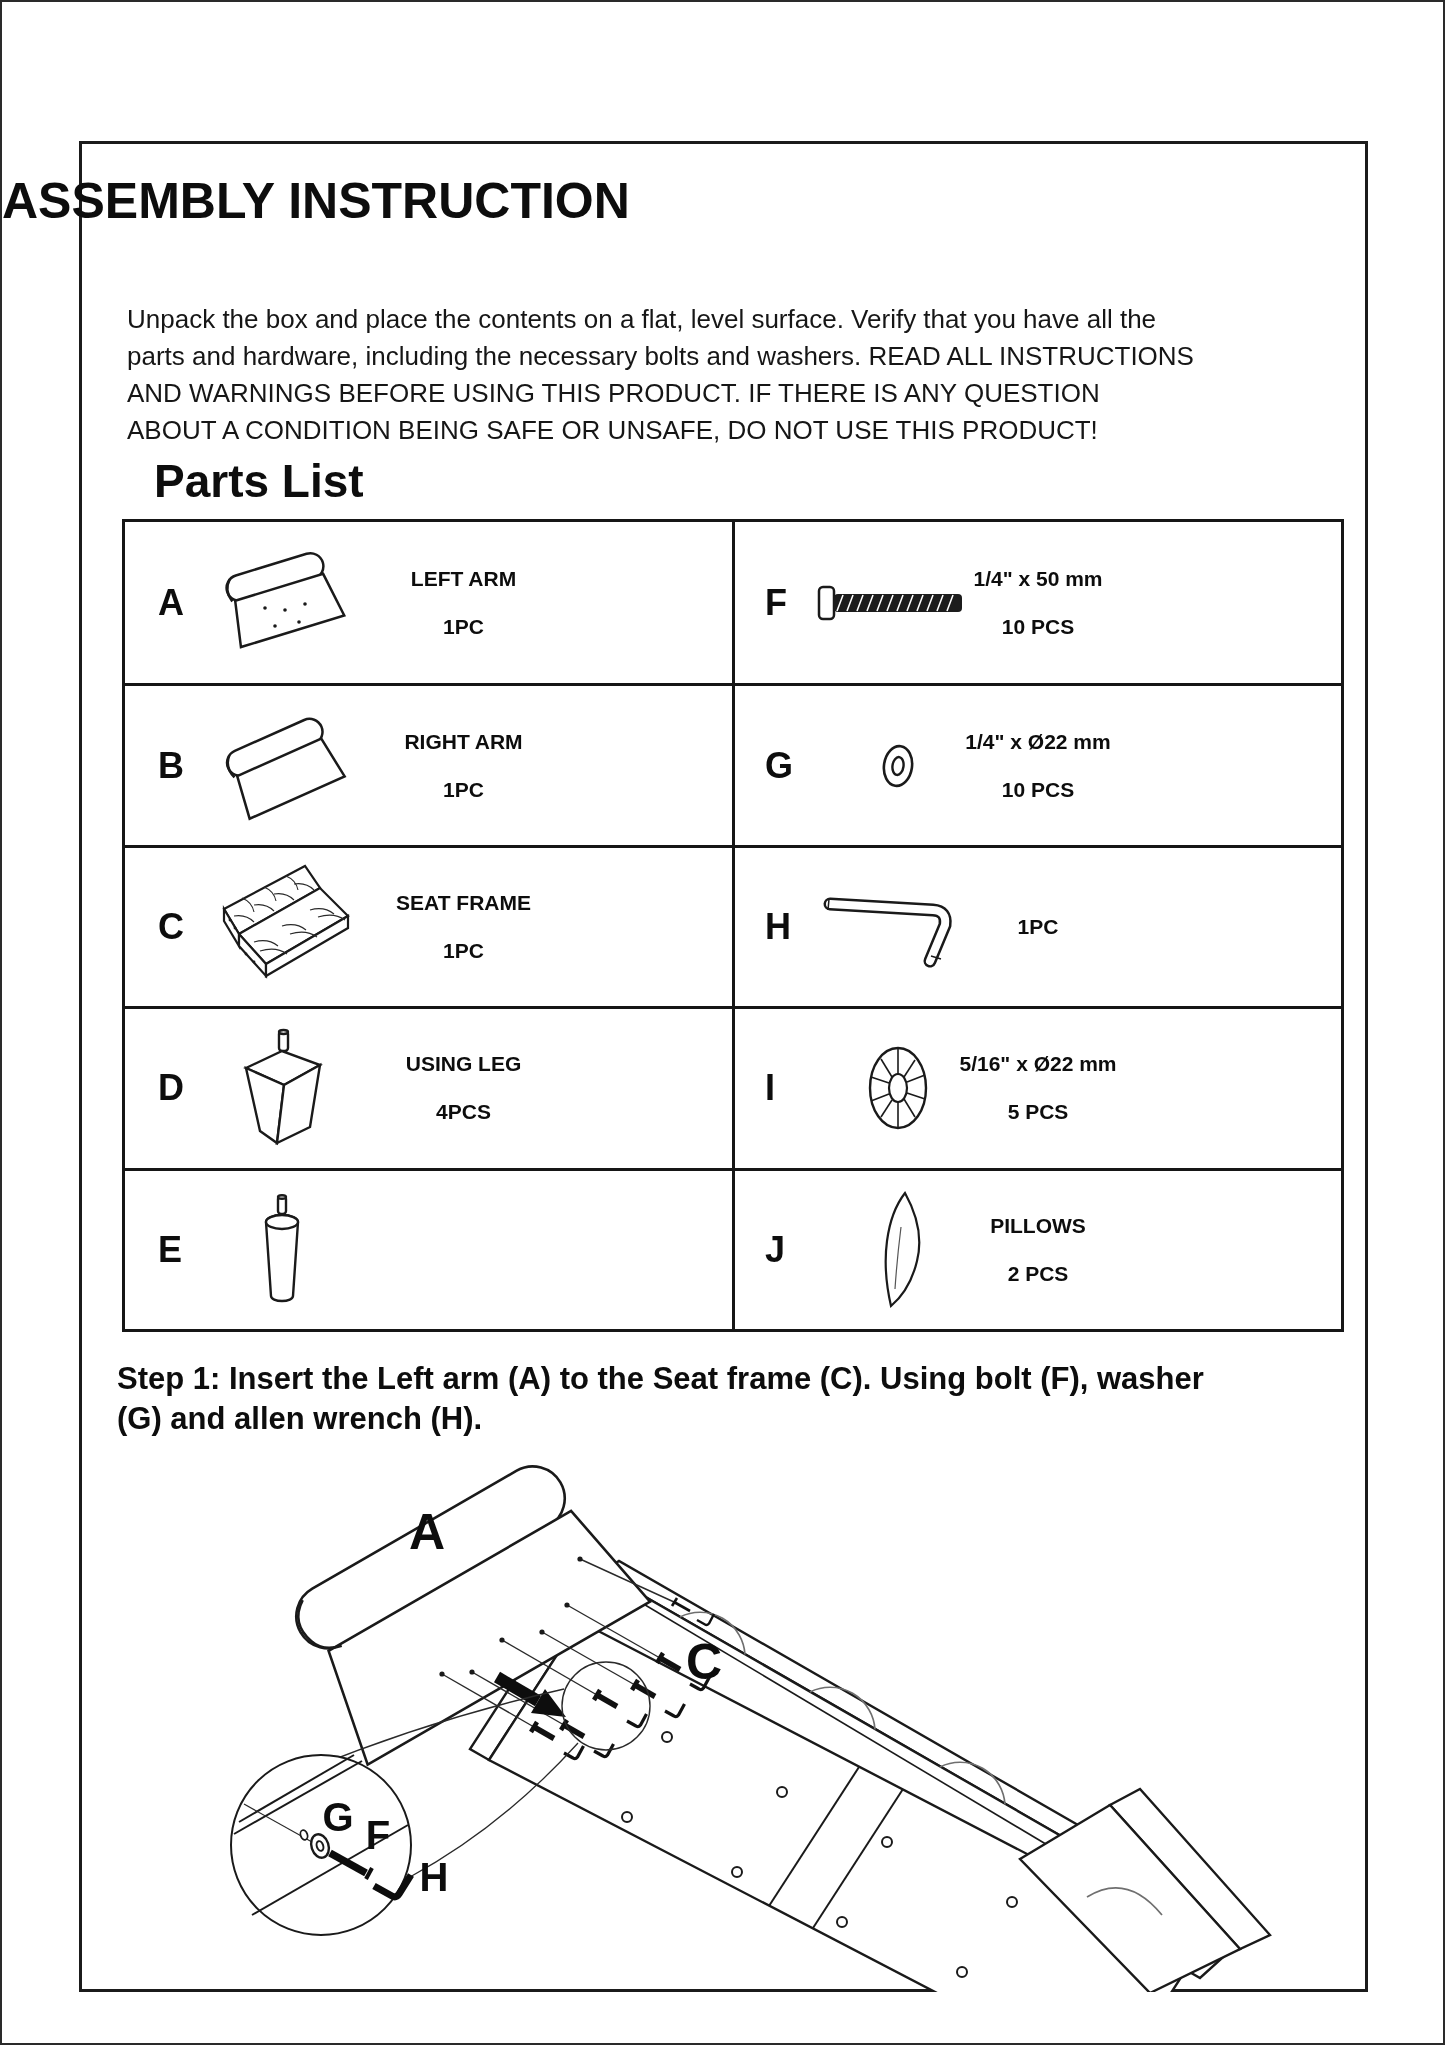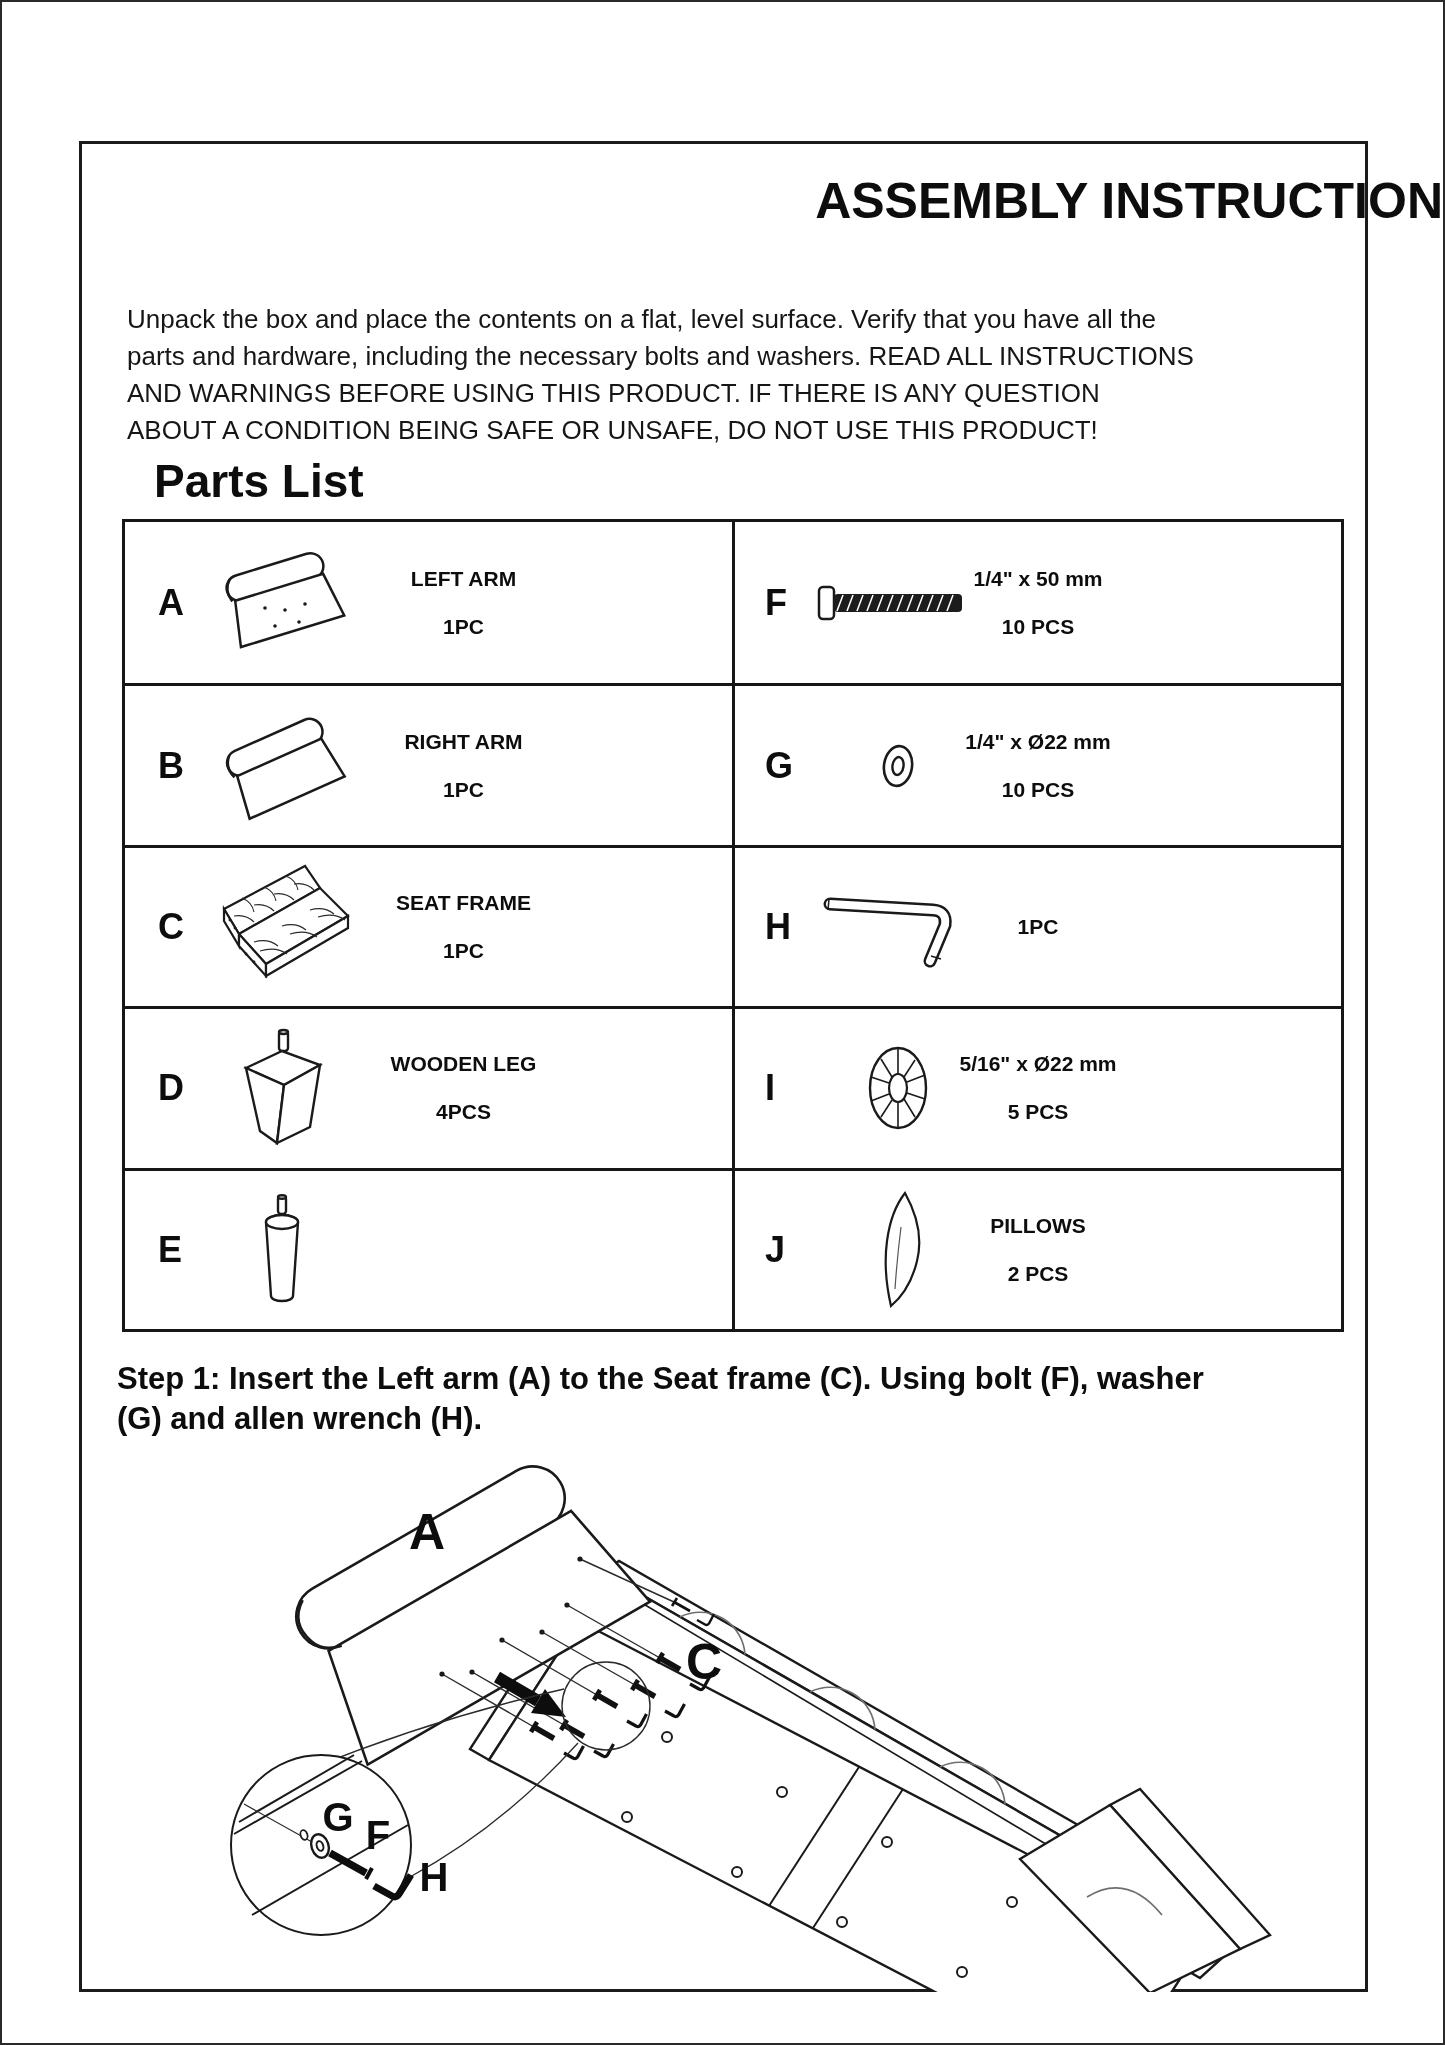--- a/index.html
+++ b/index.html
@@ -14,21 +14,21 @@
     border:2px solid #2a2a2a;
   }
   .frame{
     position:absolute;
     left:77px;top:139px;width:1289px;height:1851px;
     border:3px solid #1b1b1b;
     box-sizing:border-box;
   }
   .title{
     position:absolute;left:0;right:0;top:170px;
-    text-align:right;
+    text-align:left;
     font-size:50px;font-weight:bold;letter-spacing:0px;
     color:#0d0d0d;
   }
   .intro{
     position:absolute;left:125px;top:299px;
     font-size:26px;line-height:37px;
     white-space:nowrap;
     color:#161616;
   }
   .parts-heading{
@@ -237,21 +237,21 @@
           <g class="fw" stroke-width="2.4">
             <rect x="57" y="8" width="9" height="20" rx="3"></rect>
             <ellipse cx="61.5" cy="9" rx="4.5" ry="2"></ellipse>
             <polygon points="24,45 60,28 98,42 62,62"></polygon>
             <polygon points="24,45 62,62 55,120 38,108"></polygon>
             <polygon points="62,62 98,42 88,104 55,120"></polygon>
           </g>
         </svg>
       </span>
       <span class="ptext">
-        <div>WOODEN LEG</div>
+        <div>USING LEG</div>
         <div>4PCS</div>
       </span>
     </div>
 
     <div class="cell rcol">
       <span class="letter">I</span>
       <span class="iconbox">
         <svg width="90" height="110" viewBox="0 0 90 110">
           <ellipse cx="45" cy="55" rx="28" ry="40" class="fw" stroke-width="2.4"></ellipse>
           <ellipse cx="45" cy="55" rx="9" ry="14" class="fw" stroke-width="2.2"></ellipse>

